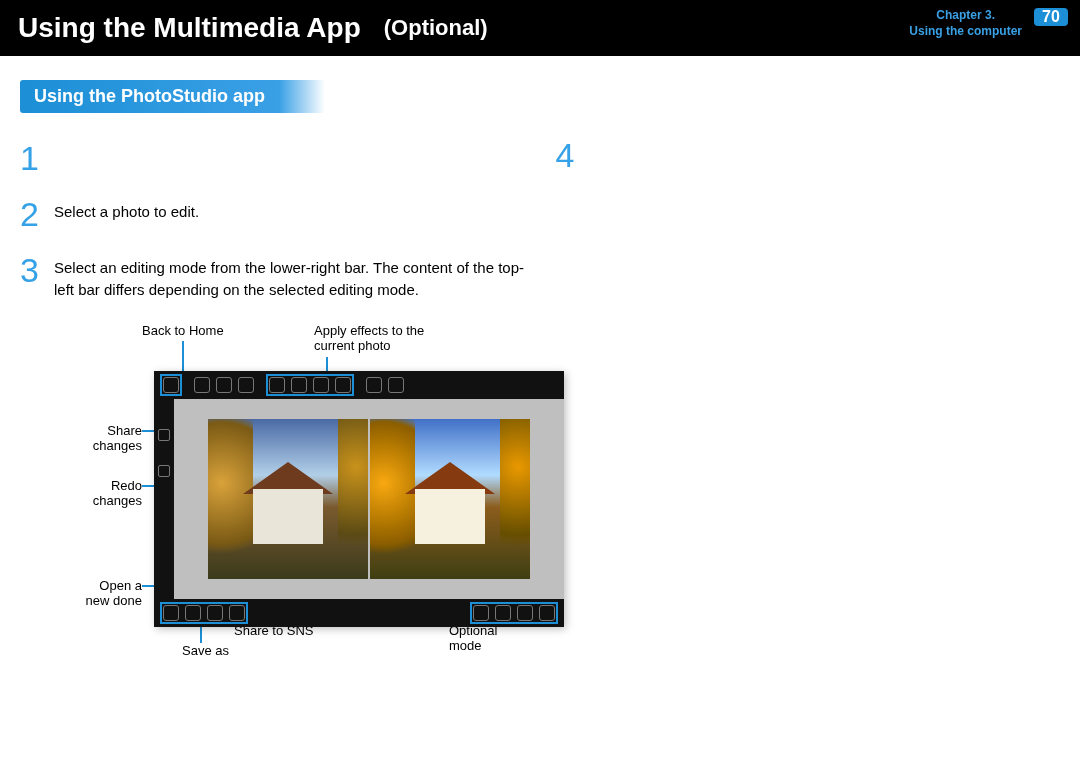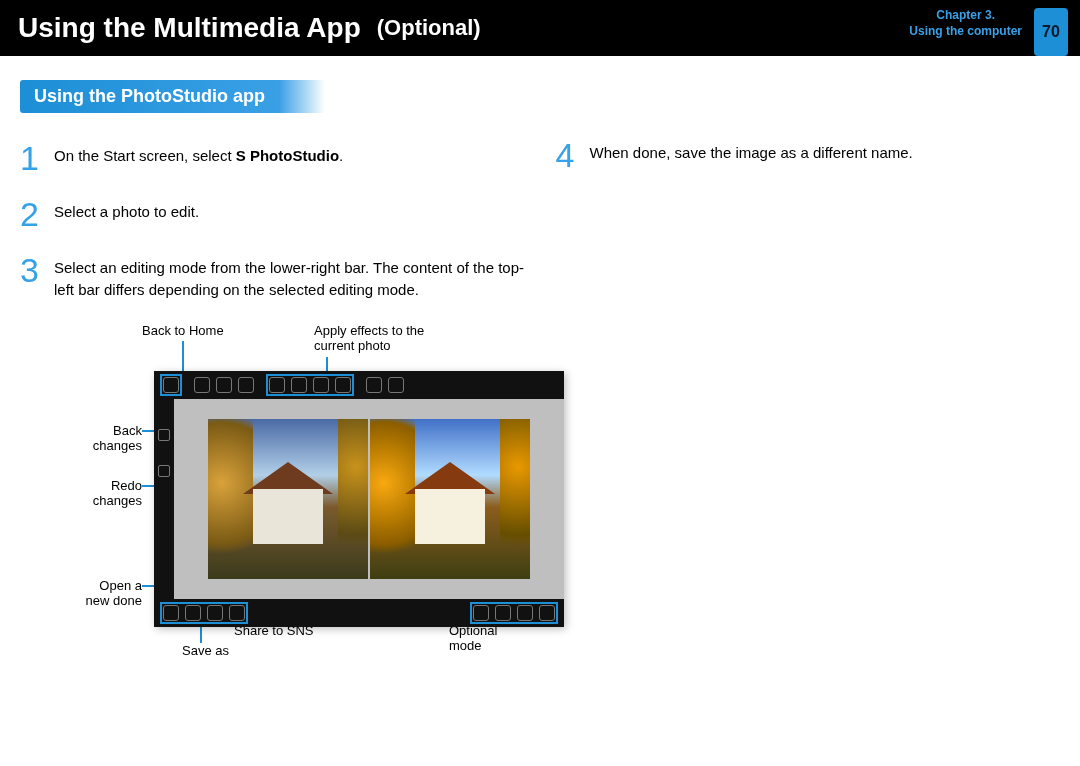--- a/index.html
+++ b/index.html
@@ -1,21 +1,21 @@
 <!DOCTYPE html>
 <html><head>
 <meta charset="utf-8">
 <style>
   * { box-sizing: border-box; margin: 0; padding: 0; }
   body { font-family: "Segoe UI", Arial, sans-serif; background: #fff; width: 1080px; height: 766px; position: relative; color: #000; }
   .header { background: #000; color: #fff; height: 56px; display: flex; align-items: center; padding: 0 12px 0 18px; position: relative; }
   .title-main { font-size: 28px; font-weight: 700; }
-  .title-opt { font-size: 22px; font-weight: 600; margin-left: 16px; }
+  .title-opt { font-size: 22px; font-weight: 600; margin-left: 23px; }
   .chapter { position: absolute; right: 58px; top: 8px; text-align: center; color: #3aa0e6; font-size: 12px; font-weight: 700; line-height: 1.3; }
-  .pagebadge { position: absolute; right: 12px; top: 8px; width: 34px; height: 48px; background: #1c8fd6; border-radius: 4px; color: #0f172a; display: flex; align-items: center; justify-content: center; font-weight: 700; font-size: 16px; }
+  .pagebadge { position: absolute; right: 12px; top: 8px; width: 34px; height: 18px; background: #1c8fd6; border-radius: 4px; color: #ffffff; display: flex; align-items: center; justify-content: center; font-weight: 700; font-size: 16px; }
   .content { display: flex; padding: 24px 20px 0 20px; gap: 31px; }
   .col { flex: 1; }
   .section-head { display: inline-block; background: linear-gradient(90deg,#1c8fd6 0%,#3aa0e6 85%, rgba(58,160,230,0) 100%); color: #fff; font-weight: 700; font-size: 18px; padding: 6px 60px 6px 14px; border-radius: 3px; margin-bottom: 28px; }
   .step { display: flex; align-items: flex-start; margin-bottom: 22px; }
   .stepnum { color: #35a1e6; font-size: 34px; font-weight: 300; width: 34px; flex-shrink: 0; line-height: 1; }
   .steptext { font-size: 15px; line-height: 1.45; padding-top: 4px; }
   .steptext b { font-weight: 700; }
   .figwrap { position: relative; margin: 8px 0 0 74px; width: 430px; height: 360px; }
   .callout { position: absolute; font-size: 13px; color: #000; line-height: 1.2; }
   .dot { width: 10px; height: 10px; background: #1c8fd6; border-radius: 50%; position: absolute; }
@@ -47,23 +47,20 @@
   </div>
   <div class="pagebadge">70</div>
 </div>
 
 <div class="content">
   <div class="col">
     <div class="section-head">Using the PhotoStudio app</div>
 
     <div class="step">
       <div class="stepnum">1</div>
-      <div class="steptext">
-        <span>On the Start screen, select </span><b>S PhotoStudio</b><span>.</span>
-      </div>
     </div>
 
     <div class="step">
       <div class="stepnum">2</div>
       <div class="steptext">Select a photo to edit.</div>
     </div>
 
     <div class="step">
       <div class="stepnum">3</div>
       <div class="steptext">Select an editing mode from the lower-right bar. The content of the top-left bar differs depending on the selected editing mode.</div>
@@ -76,21 +73,21 @@
       <div class="dot" style="left:83px;top:52px;"></div>
 
       <div class="callout" style="left:220px;top:0;">
         <div>Apply effects to the</div>
         <div>current photo</div>
       </div>
       <div class="line" style="left:232px;top:34px;width:2px;height:20px;"></div>
       <div class="dot" style="left:227px;top:52px;"></div>
 
       <div class="callout" style="left:-8px;top:100px;text-align:right;width:56px;">
-        <span>Back</span><br><span>changes</span>
+        <span>Share</span><br><span>changes</span>
       </div>
       <div class="line" style="left:48px;top:107px;width:16px;height:2px;"></div>
       <div class="dot" style="left:62px;top:102px;"></div>
 
       <div class="callout" style="left:-8px;top:155px;text-align:right;width:56px;">
         <span>Redo</span><br><span>changes</span>
       </div>
       <div class="line" style="left:48px;top:162px;width:16px;height:2px;"></div>
       <div class="dot" style="left:62px;top:157px;"></div>
 
@@ -166,16 +163,15 @@
           </div>
         </div>
       </div>
     </div>
   </div>
 
   <div class="col">
     <div style="height:58px;"></div>
     <div class="step">
       <div class="stepnum">4</div>
-      <div class="steptext">When done, save the image as a different name.</div>
     </div>
   </div>
 </div>
 
 </body></html>

